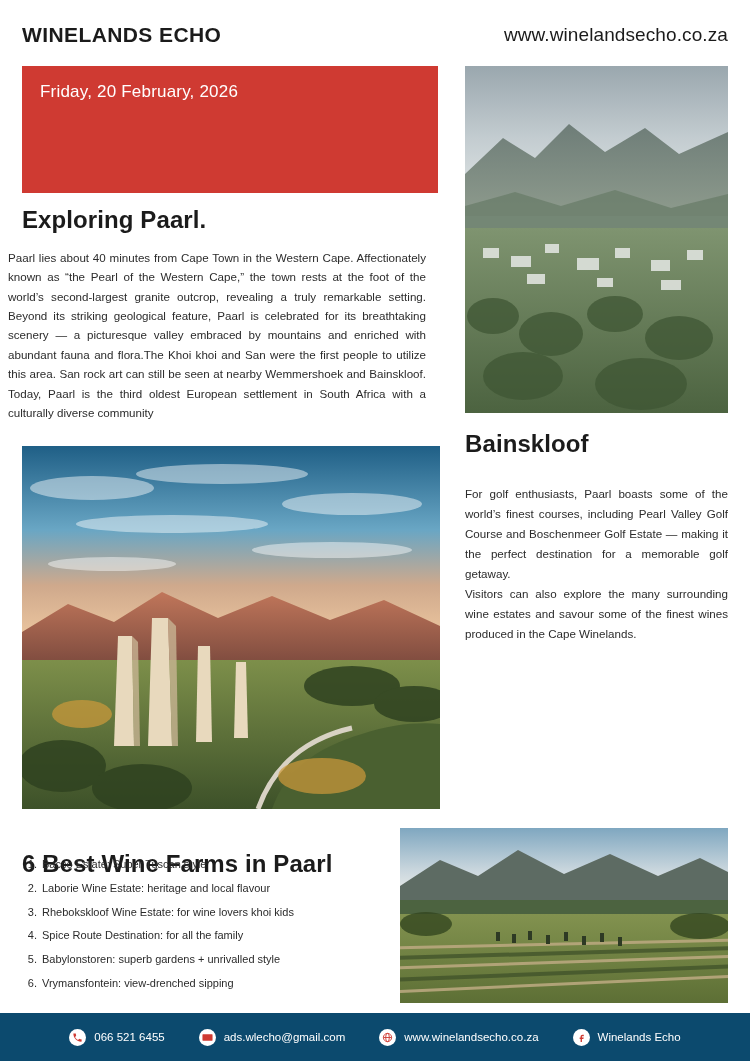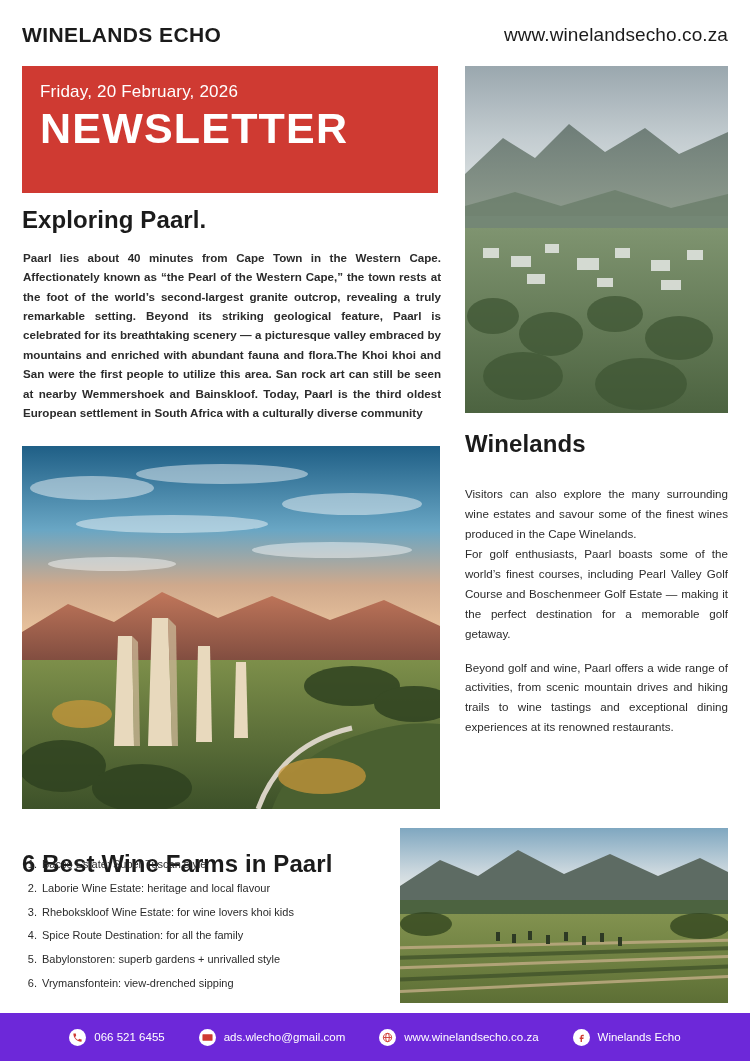--- a/index.html
+++ b/index.html
@@ -73,28 +73,27 @@
     letter-spacing: 0.1px;
     text-align: center;
   }
   h2.exploring {
     position: absolute;
     left: 22px;
     top: 206px;
   }
   .lead-copy {
     position: absolute;
-    left: 23px;
+    left: 8px;
     top: 248px;
     width: 418px;
     font-size: 11.6px;
     line-height: 1.67;
     text-align: justify;
     color: #2b2b2b;
-    font-weight: bold;
   }
 
   
   .photo {
     position: absolute;
     overflow: hidden;
     background: #9fb2a5;
   }
   .photo svg { display: block; width: 100%; height: 100%; }
 
@@ -143,21 +142,21 @@
     text-align: justify;
   }
 
   
   .footer {
     position: absolute;
     left: 0;
     bottom: 0;
     width: 750px;
     height: 48px;
-    background: #6d28d9;
+    background: #0c4a6e;
     display: flex;
     align-items: center;
     justify-content: center;
     gap: 34px;
     color: #ffffff;
     font-size: 11.5px;
   }
   .footer-item {
     display: flex;
     align-items: center;
@@ -184,21 +183,20 @@
 
 <div class="page">
 
   <div class="masthead">
     <div class="brand">WINELANDS ECHO</div>
     <div class="site-url">www.winelandsecho.co.za</div>
   </div>
 
   <div class="title-block">
     <div class="issue-date">Friday, 20 February, 2026</div>
-    <div class="newsletter-word">NEWSLETTER</div>
   </div>
 
   <div class="photo" id="photo-town">
     <svg viewBox="0 0 263 347" preserveAspectRatio="none" aria-hidden="true">
       <defs>
         <linearGradient id="skyT" x1="0" y1="0" x2="0" y2="1">
           <stop offset="0%" stop-color="#9aa7ae"></stop>
             <stop offset="60%" stop-color="#c3ccd0"></stop>
             <stop offset="100%" stop-color="#d9dfe0"></stop>
         </linearGradient>
@@ -288,25 +286,24 @@
         <ellipse cx="330" cy="240" rx="48" ry="20"></ellipse>
           <ellipse cx="392" cy="258" rx="40" ry="18"></ellipse>
       </g>
       <g fill="#cf9a3a" opacity="0.7">
         <ellipse cx="60" cy="268" rx="30" ry="14"></ellipse>
           <ellipse cx="300" cy="330" rx="44" ry="18"></ellipse>
       </g>
     </svg>
   </div>
 
-  <h2 class="section-head activities">Winelands</h2>
+  <h2 class="section-head activities">Bainskloof</h2>
   <div class="activities-copy">
+    <p>For golf enthusiasts, Paarl boasts some of the world’s finest courses, including Pearl Valley Golf Course and Boschenmeer Golf Estate — making it the perfect destination for a memorable golf getaway.</p>
     <p>Visitors can also explore the many surrounding wine estates and savour some of the finest wines produced in the Cape Winelands.</p>
-    <p>For golf enthusiasts, Paarl boasts some of the world’s finest courses, including Pearl Valley Golf Course and Boschenmeer Golf Estate — making it the perfect destination for a memorable golf getaway.</p>
-    <p class="gap">Beyond golf and wine, Paarl offers a wide range of activities, from scenic mountain drives and hiking trails to wine tastings and exceptional dining experiences at its renowned restaurants.</p>
   </div>
 
   <h2 class="section-head farms">6 Best Wine Farms in Paarl</h2>
   <ol class="farm-list">
     <li>Bacco Estate: Super Tuscan style</li>
     <li>Laborie Wine Estate: heritage and local flavour</li>
     <li>Rhebokskloof Wine Estate: for wine lovers khoi kids</li>
     <li>Spice Route Destination: for all the family</li>
     <li>Babylonstoren: superb gardens + unrivalled style</li>
     <li>Vrymansfontein: view-drenched sipping</li>

